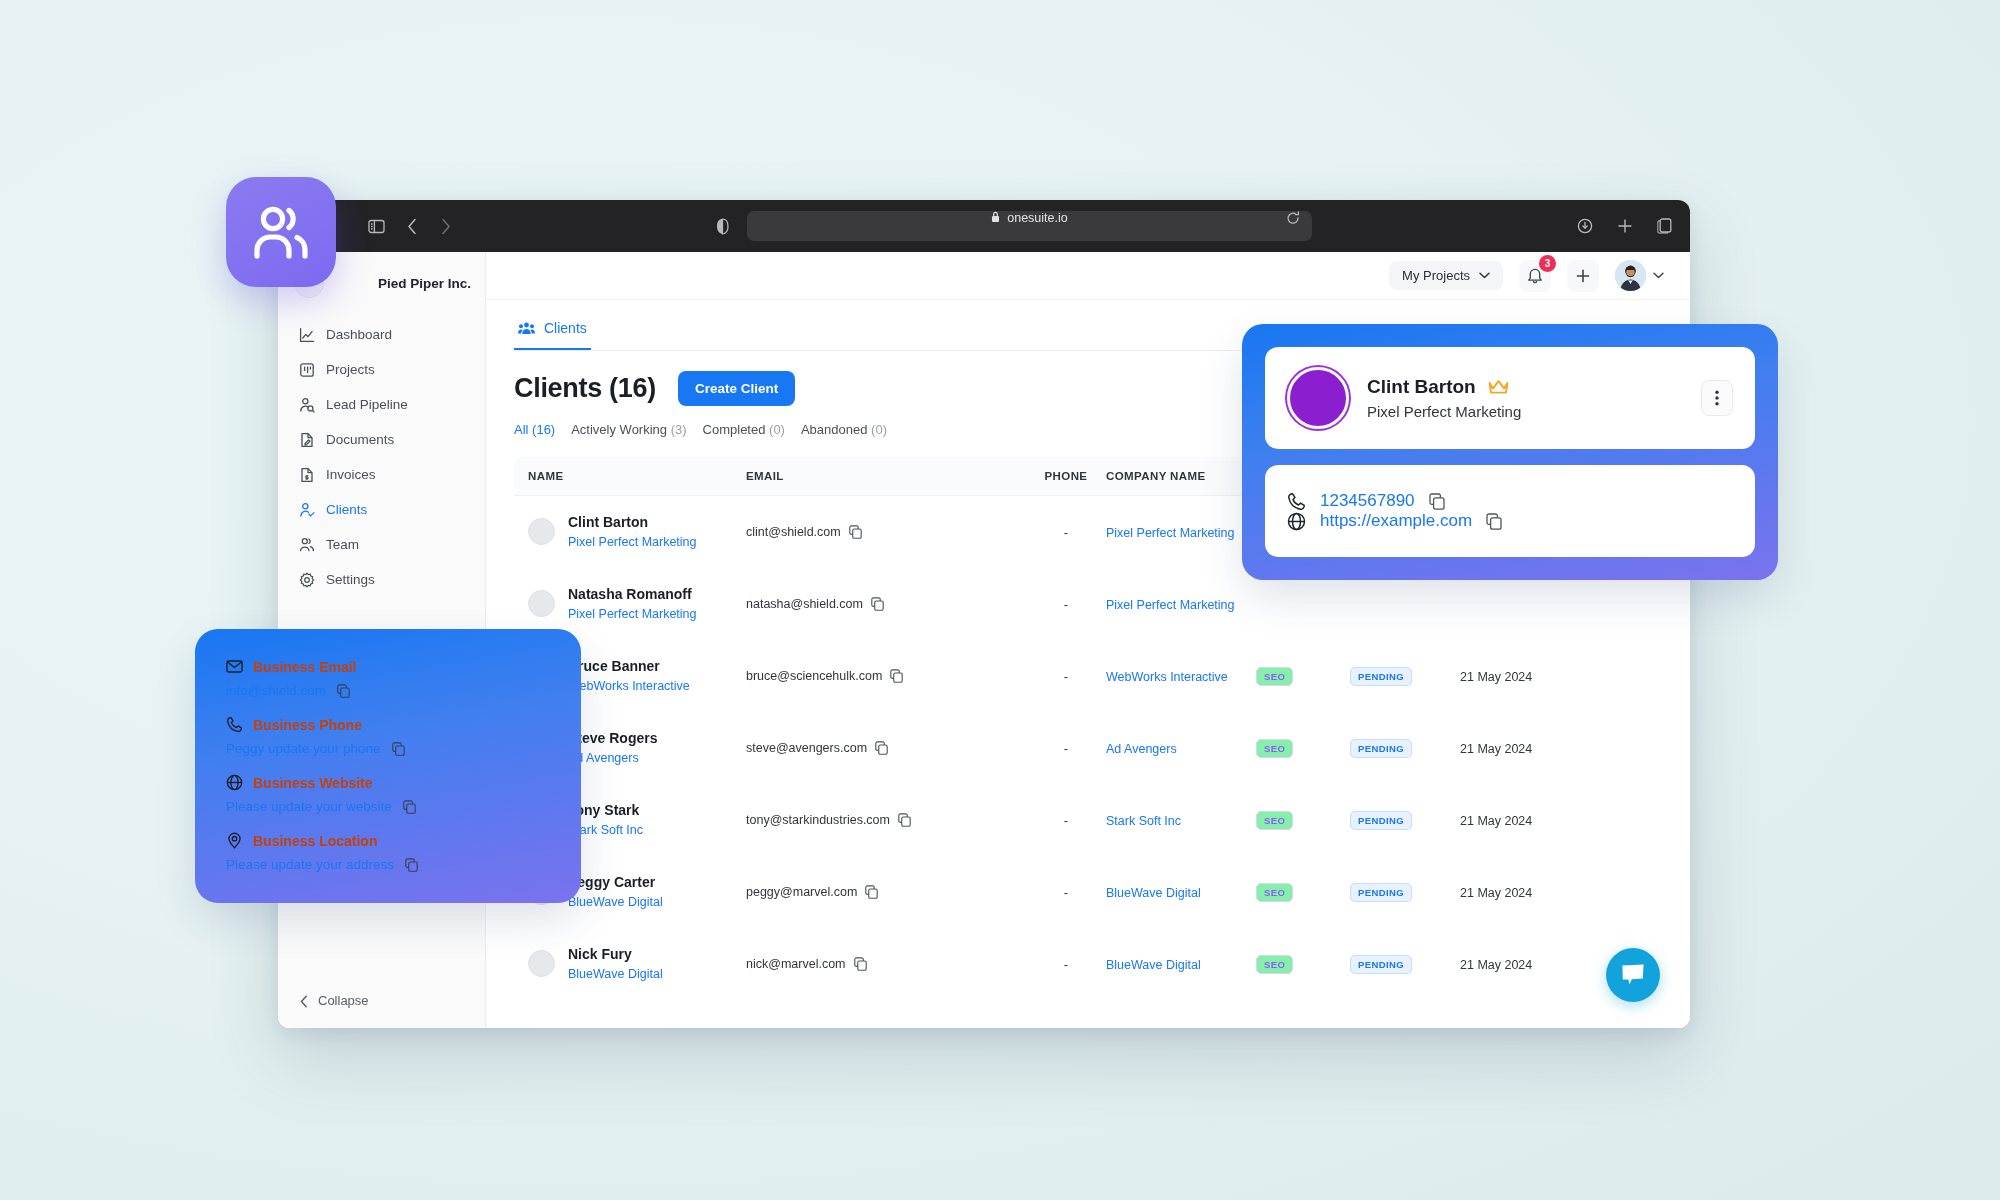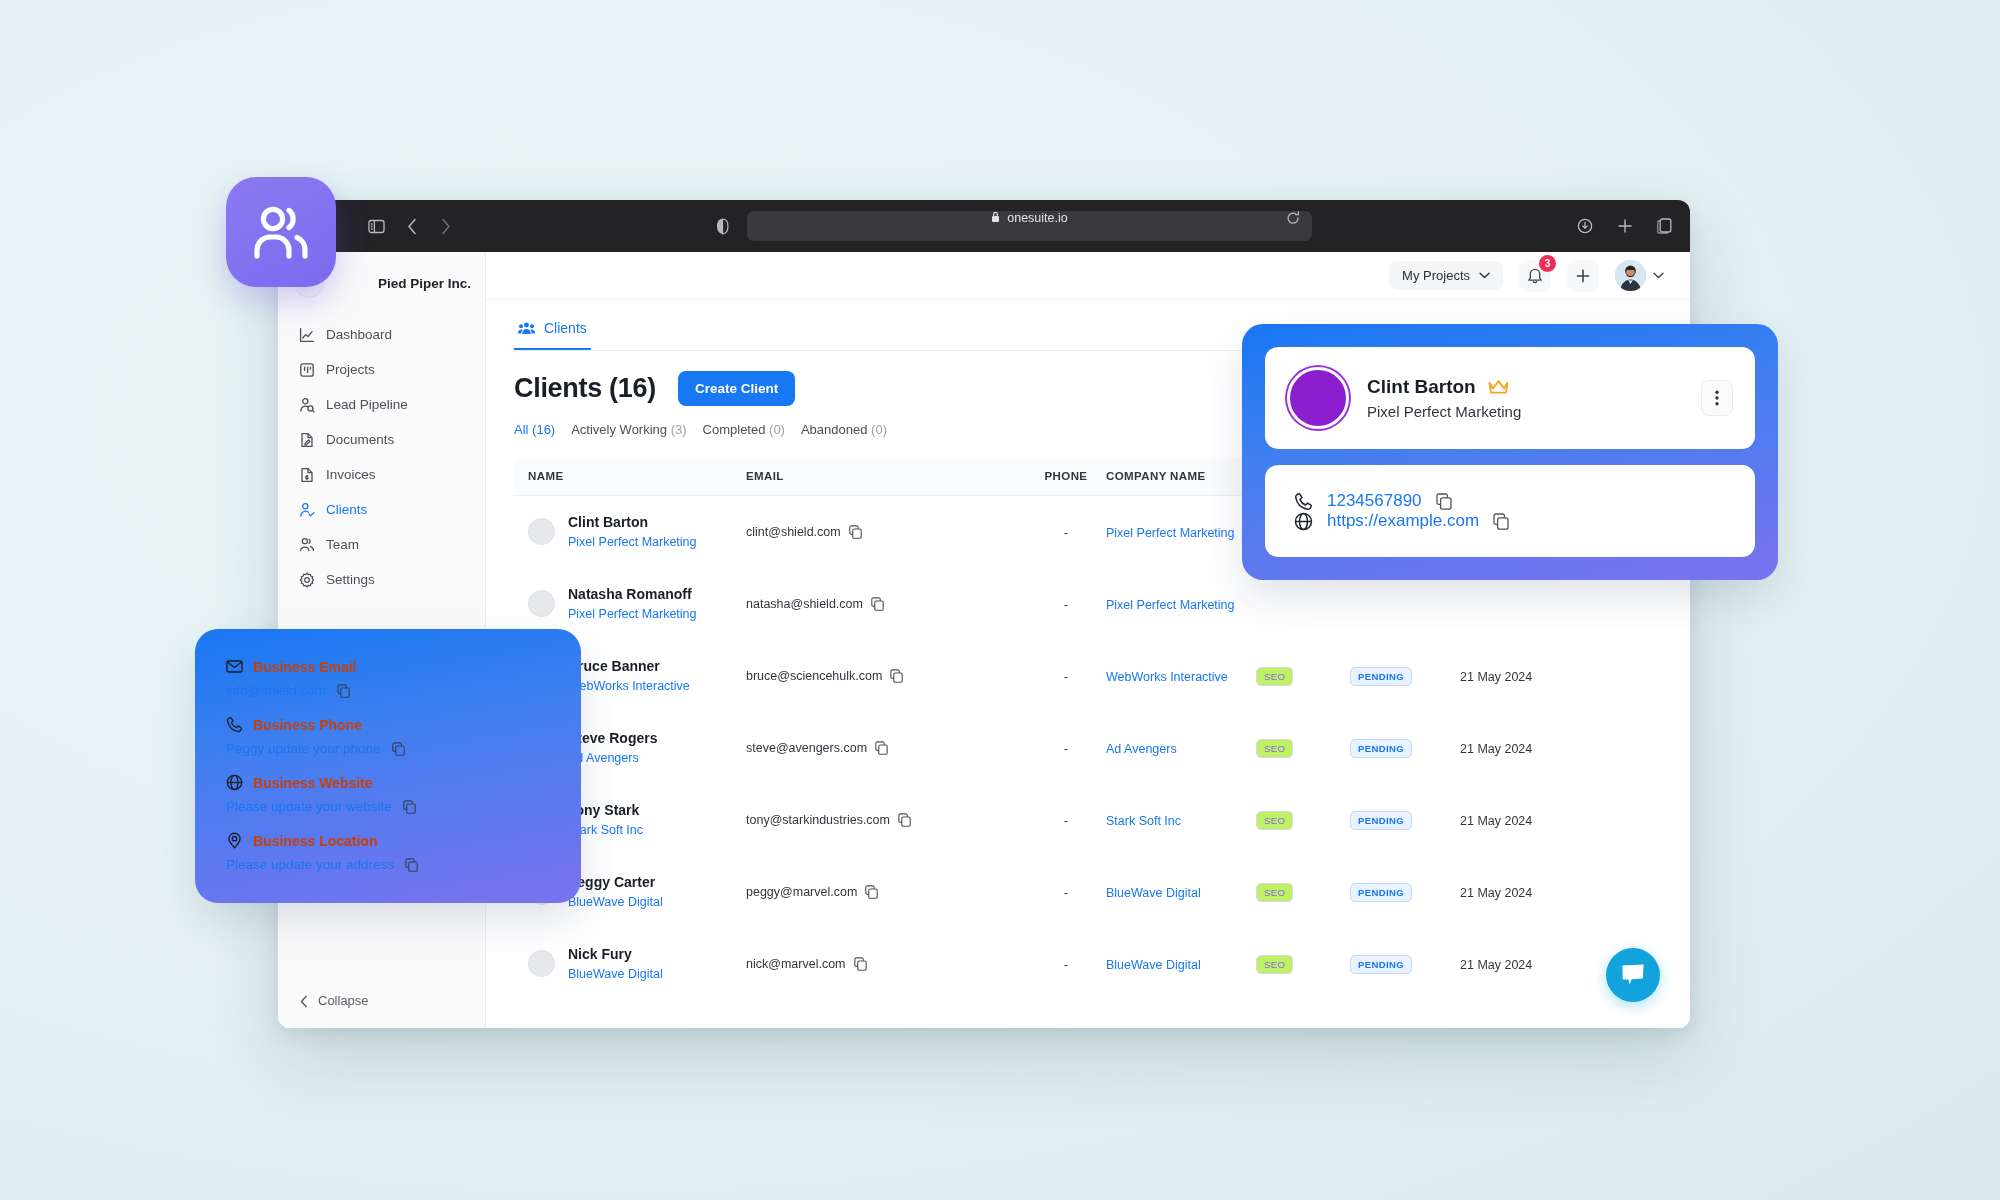--- a/index.html
+++ b/index.html
@@ -146,22 +146,22 @@
   .row-avatar {
     width: 27px; height: 27px; border-radius: 50%;
     background: #e7e8ec; border: 1px solid #dfe1e6; flex-shrink: 0;
   }
   .nm { font-size: 14px; font-weight: 700; color: #1a1f27; line-height: 1.35; }
   .sub { font-size: 12.5px; color: #1877f2; line-height: 1.35; }
   .email-txt { font-size: 12.5px; color: #31363e; }
   .dash { font-size: 13px; color: #31363e; }
   .comp-link { font-size: 12.5px; color: #1877f2; line-height: 1.35; }
   .tag {
-    display: inline-block; font-size: 9.5px; font-weight: 400; letter-spacing: .4px;
-    color: #8b5cf6; background: #bef264; border: 1px solid #ddd0fb;
+    display: inline-block; font-size: 9.5px; font-weight: 700; letter-spacing: .4px;
+    color: #8b5cf6; background: #86efac; border: 1px solid #ddd0fb;
     border-radius: 5px; padding: 3px 7px;
   }
   .status {
     display: inline-block; font-size: 9.5px; font-weight: 700; letter-spacing: .4px;
     color: #1877f2; background: #e8f1fe; border: 1px solid #c5dcfc;
     border-radius: 5px; padding: 3px 7px;
   }
   .date-txt { font-size: 12.5px; color: #31363e; }
   .copy-ico { color: #31363e; opacity: .85; cursor: pointer; display: inline-flex; flex-shrink: 0; }
 
@@ -217,21 +217,21 @@
     box-shadow: 0 0 0 2px #9b30e0; flex-shrink: 0;
   }
   .cc-name-row { display: flex; align-items: center; gap: 12px; }
   .cc-name { font-size: 19px; font-weight: 700; color: #1a1f27; }
   .cc-company { font-size: 15px; color: #31363e; margin-top: 5px; }
   .cc-menu {
     margin-left: auto; width: 32px; height: 36px; border-radius: 8px;
     border: 1px solid #e8eaee; background: #fbfbfc;
     display: flex; align-items: center; justify-content: center; cursor: pointer;
   }
-  .cc-panel2 { background: #fff; border-radius: 13px; padding: 26px 29px; margin-top: 16px; }
+  .cc-panel2 { background: #fff; border-radius: 13px; padding: 26px 22px; margin-top: 16px; }
   .cc-line { display: flex; align-items: center; gap: 14px; }
   .cc-line + .cc-line { }
   .cc-link { font-size: 17px; color: #1877f2; }
   svg { display: block; }
 </style>
 </head>
 <body>
 
 <div class="browser-window">
 

